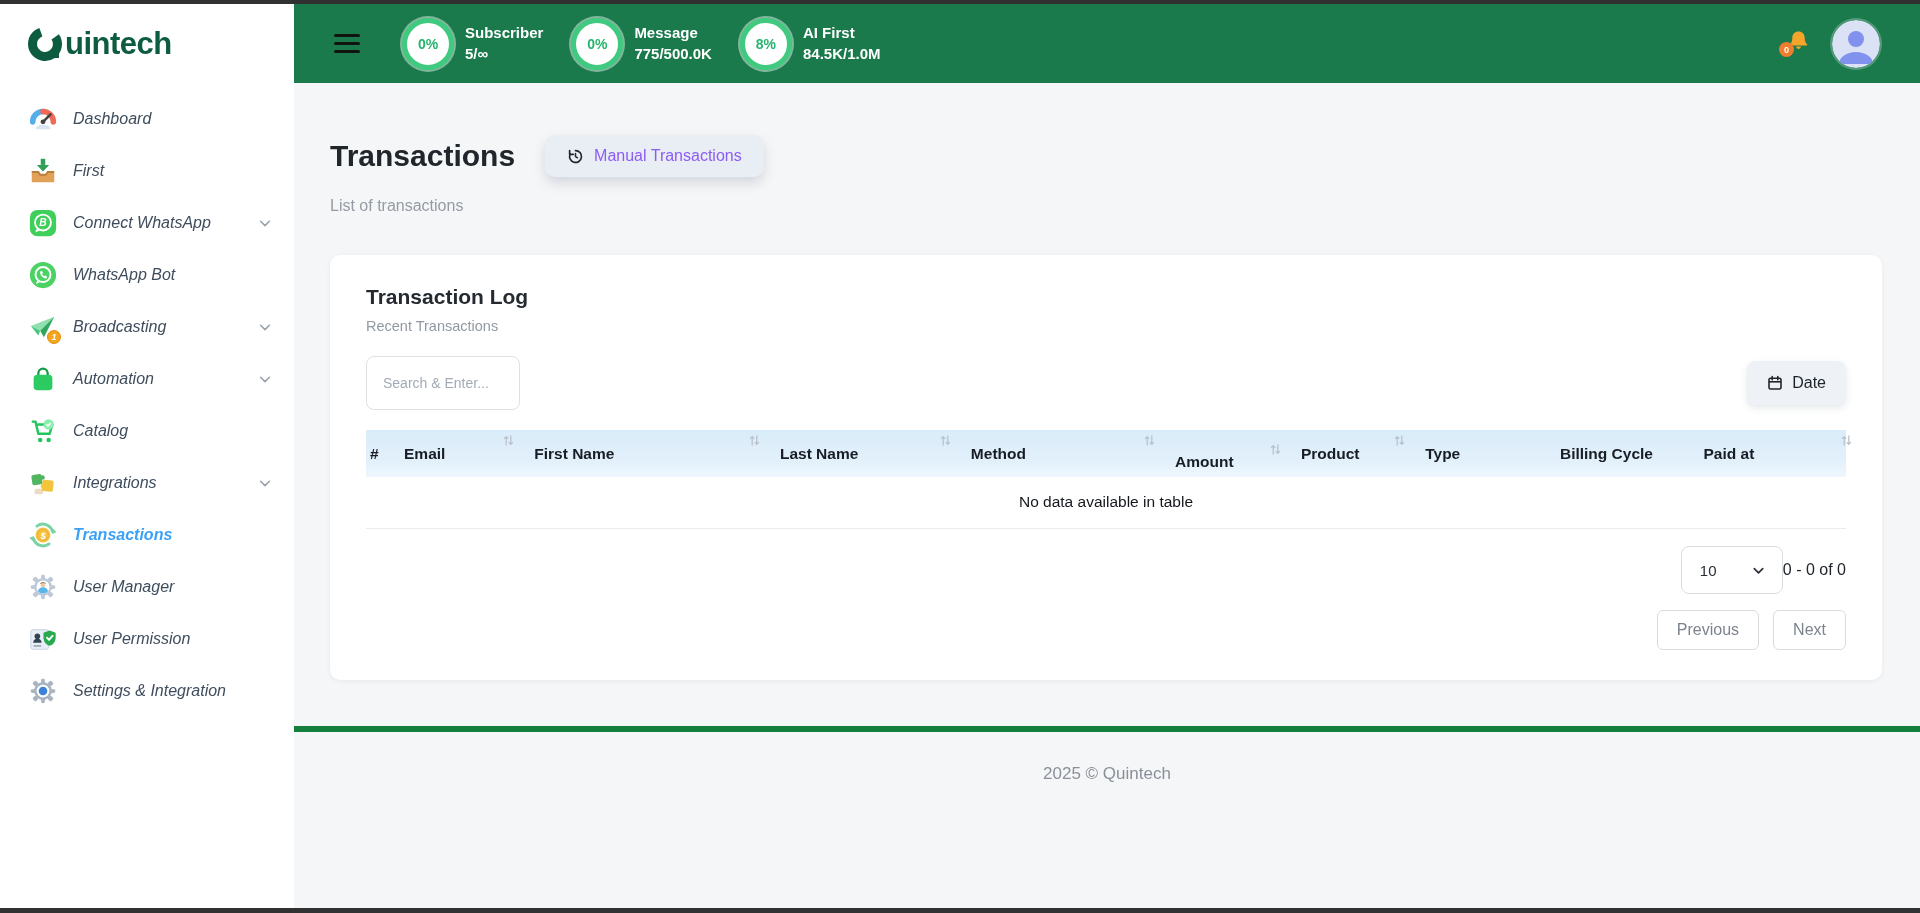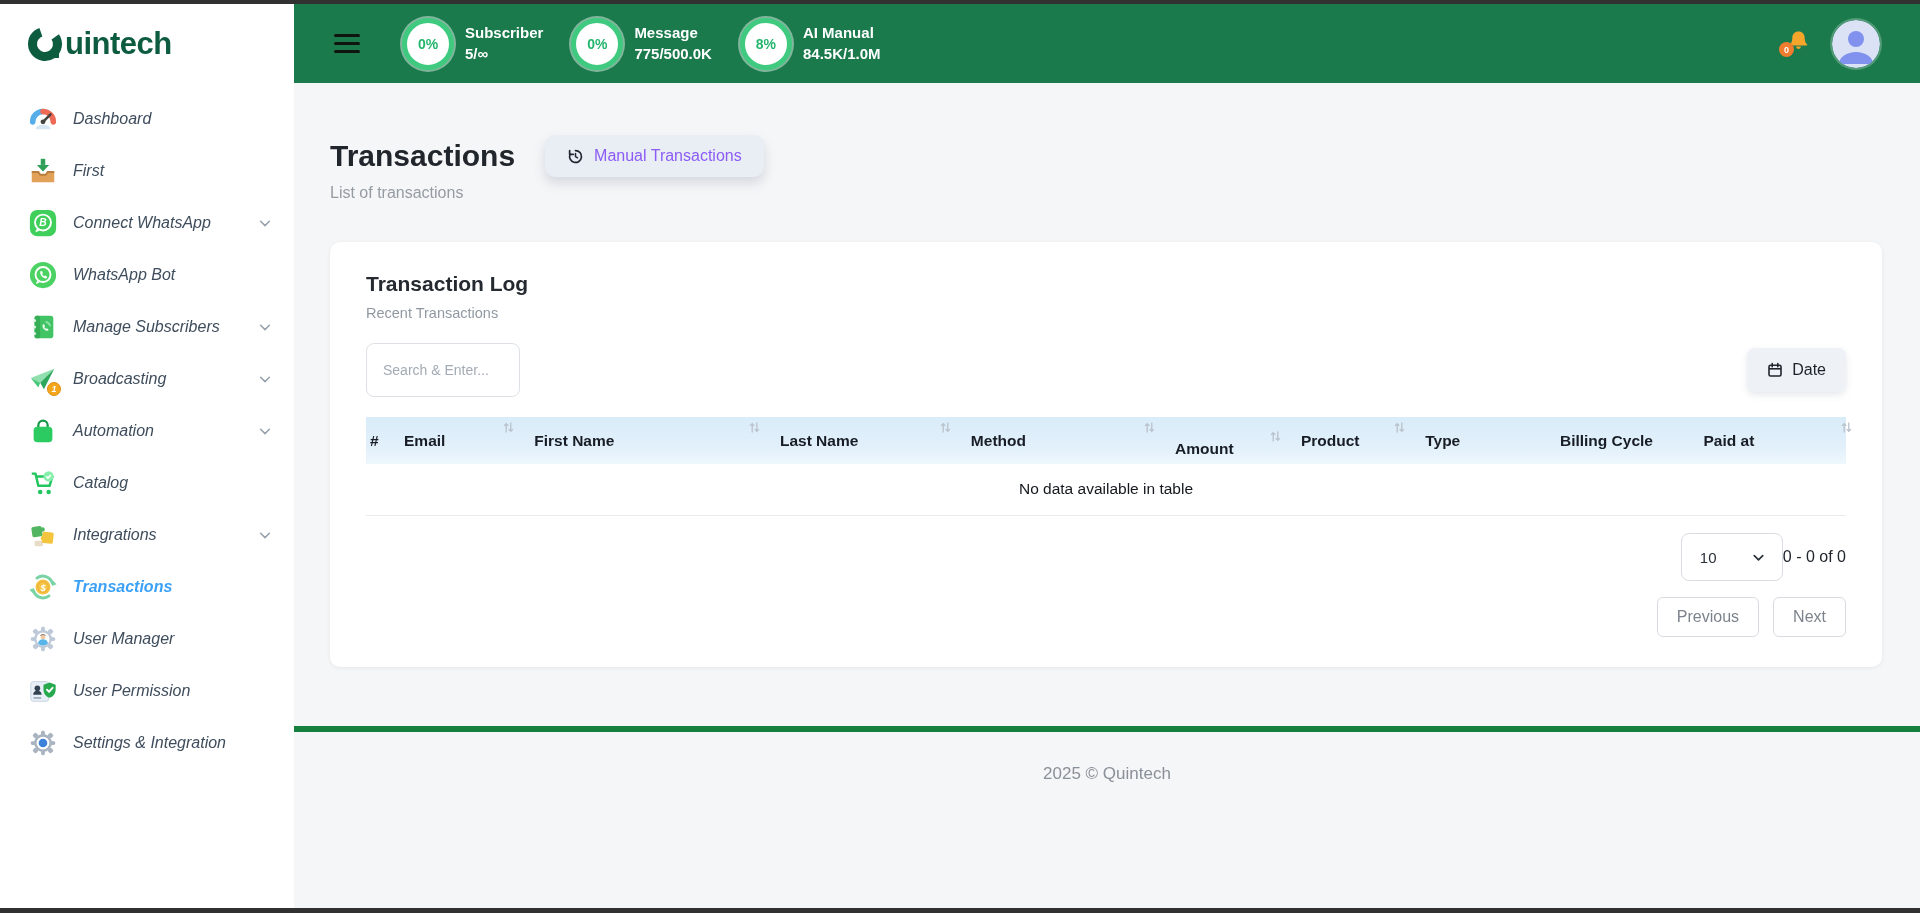--- a/index.html
+++ b/index.html
@@ -50,21 +50,21 @@
   .side-item.active .side-label { color:#3aa1f6; font-weight:700; }
   .side-chevron { margin-left:auto; display:flex; }
 
   .main { flex:1; background:#f5f6f7; padding:0 38px 0 36px; position:relative; }
   .page-head { margin-top:52px; display:flex; align-items:center; }
   .page-title { font-size:30px; font-weight:700; color:#21262c; }
   .manual-btn { margin-left:30px; display:flex; align-items:center; gap:10px;
     background:#e9edf4; border:none; border-radius:10px; padding:12px 22px;
     font-family:inherit; font-size:16px; color:#8b5cf6; cursor:pointer;
     box-shadow:0 6px 12px rgba(100,110,140,.22); }
-  .page-subtitle { margin-top:7px; font-size:16px; color:#959ba3; }
+  .page-subtitle { margin-top:20px; font-size:16px; color:#959ba3; }
 
   
   .card { margin-top:40px; background:#ffffff; border-radius:10px;
     box-shadow:0 1px 4px rgba(30,40,60,.07); padding:30px 36px; }
   .card-title { font-size:21px; font-weight:700; color:#252a31; }
   .card-subtitle { margin-top:9px; font-size:14.5px; color:#9099a2; }
   .toolbar { margin-top:22px; display:flex; align-items:center; justify-content:space-between; }
   .search-input { width:154px; height:54px; border:1px solid #dde1e6; border-radius:8px;
     padding:0 16px; font-family:inherit; font-size:14px; color:#30363d; outline:none; }
   .search-input::placeholder { color:#a2abb5; }
@@ -143,21 +143,21 @@
           <div class="stat-text">
             <div class="stat-label">Message</div>
             <div class="stat-value">775/500.0K</div>
           </div>
         </div>
         <div class="stat">
           <div class="stat-circle">
             <span>8%</span>
           </div>
           <div class="stat-text">
-            <div class="stat-label">AI Manual</div>
+            <div class="stat-label">AI First</div>
             <div class="stat-value">84.5K/1.0M</div>
           </div>
         </div>
       </div>
     <div class="header-right">
       <div class="bell-wrap">
         <svg width="27" height="27" viewBox="0 0 24 24">
           <path d="M12 3c-3.3 0-5.5 2.4-5.5 5.6 0 3.8-1.3 5-2.1 5.8-.4.4-.1 1.1.5 1.1h14.2c.6 0 .9-.7.5-1.1-.8-.8-2.1-2-2.1-5.8C17.5 5.4 15.3 3 12 3z" fill="#f5a62a"></path>
           <path d="M9.8 16.5a2.2 2.2 0 0 0 4.4 0z" fill="#f5a62a"></path>
         </svg>
@@ -218,39 +218,20 @@
       <div class="side-item">
         <span class="side-icon">
           <svg viewBox="0 0 32 32" width="30" height="30">
             <circle cx="16" cy="16" r="14" fill="#4cd263"></circle>
             <circle cx="16" cy="15.5" r="8" fill="none" stroke="#fff" stroke-width="2"></circle>
             <path d="M10 21.5L8.4 25.5l4-1.6z" fill="#fff"></path>
             <path d="M13 12.6c.2-1 1.8-1.2 2.2-.3l.6 1.3c.2.5-.3 1-.7 1.4.3 1 1.2 1.9 2.1 2.3.4-.4.9-.9 1.4-.6l1.2.7c.9.5.5 2-.5 2.2-2.4.4-6.6-2.5-6.3-7z" fill="#fff"></path>
           </svg>
         </span>
         <span class="side-label">WhatsApp Bot</span>
-      </div>
-      <div class="side-item">
-        <span class="side-icon">
-          <svg viewBox="0 0 32 32" width="30" height="30">
-            <rect x="7" y="4" width="20" height="24" rx="3" fill="#42c465"></rect>
-            <rect x="7" y="4" width="6" height="24" rx="2" fill="#35ae56"></rect>
-            <circle cx="7" cy="9" r="1.6" fill="#dff5e6"></circle>
-            <circle cx="7" cy="16" r="1.6" fill="#dff5e6"></circle>
-            <circle cx="7" cy="23" r="1.6" fill="#dff5e6"></circle>
-            <path d="M15.5 14c.2-.9 1.6-1.1 2-.3l.5 1.1c.2.4-.2.9-.6 1.2.3.9 1 1.6 1.8 2 .3-.3.8-.8 1.2-.5l1 .6c.8.4.4 1.7-.4 1.9-2.1.3-5.8-2.2-5.5-6z" fill="#e8fbee"></path>
-            <path d="M19.5 10.5a6 6 0 0 1 4 4" fill="none" stroke="#8fe6ab" stroke-width="1.8" stroke-linecap="round"></path>
-          </svg>
-        </span>
-        <span class="side-label">Manage Subscribers</span>
-        <span class="side-chevron">
-          <svg width="14" height="14" viewBox="0 0 16 16">
-            <path d="M3 6l5 5 5-5" fill="none" stroke="#98a2ad" stroke-width="1.8" stroke-linecap="round" stroke-linejoin="round"></path>
-          </svg>
-        </span>
       </div>
       <div class="side-item">
         <span class="side-icon">
           <svg viewBox="0 0 32 32" width="30" height="30">
             <polygon points="3,15 28,5 13,20" fill="#8fe0ae"></polygon>
             <polygon points="13,20 28,5 17,27" fill="#2ea65c"></polygon>
             <polygon points="3,15 13,20 11,25" fill="#47c878"></polygon>
           </svg>
           <span class="icon-badge">1</span>
         </span>

